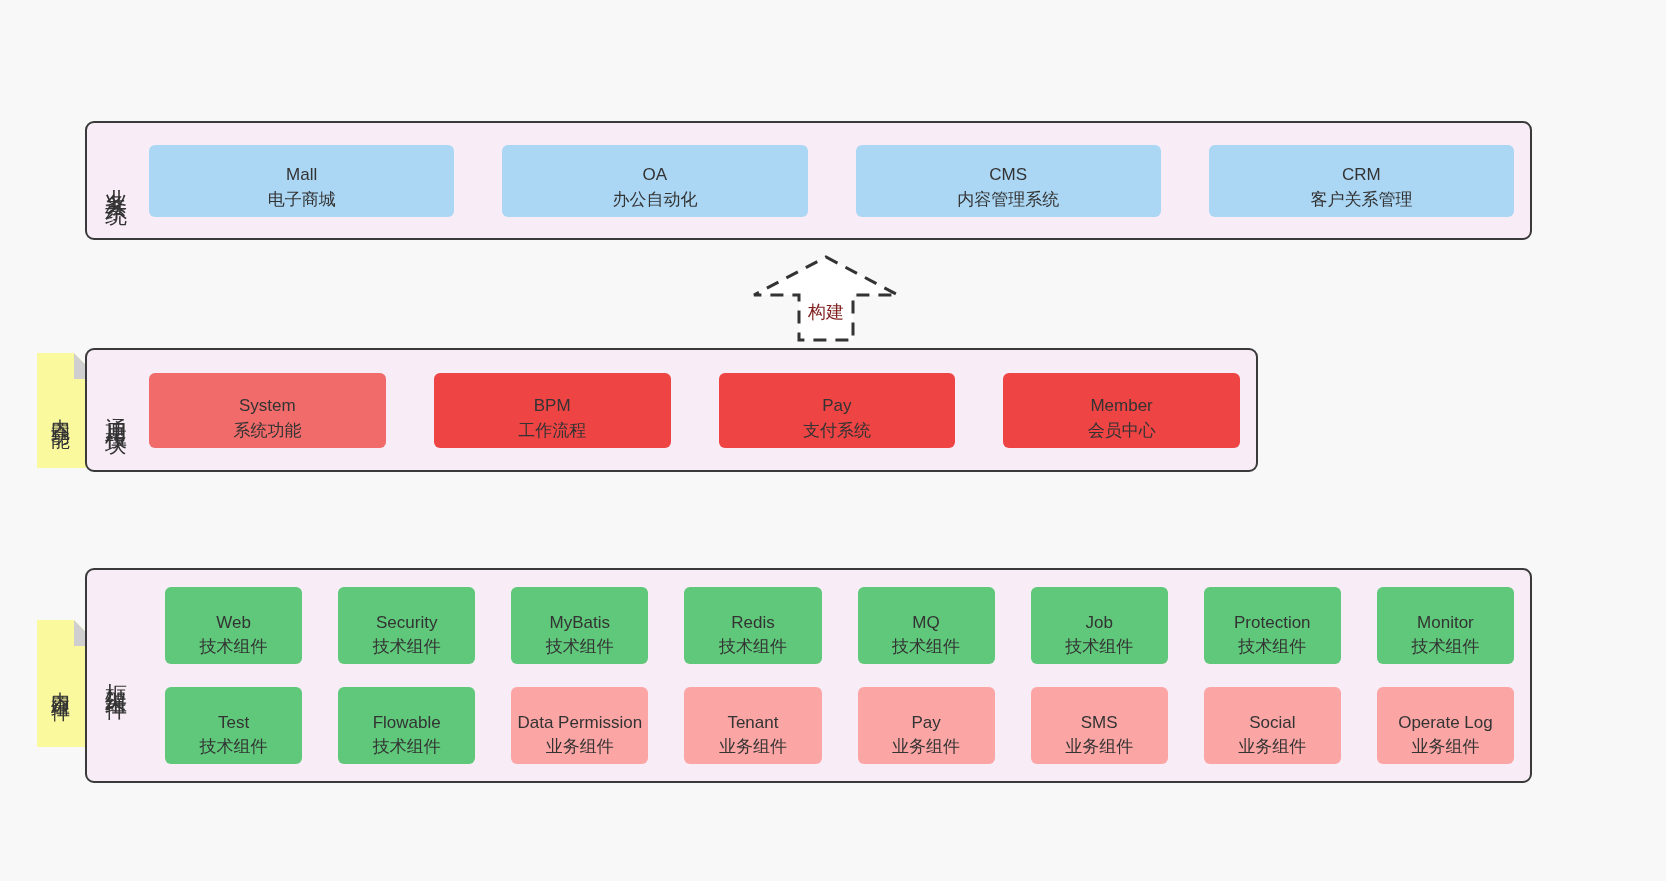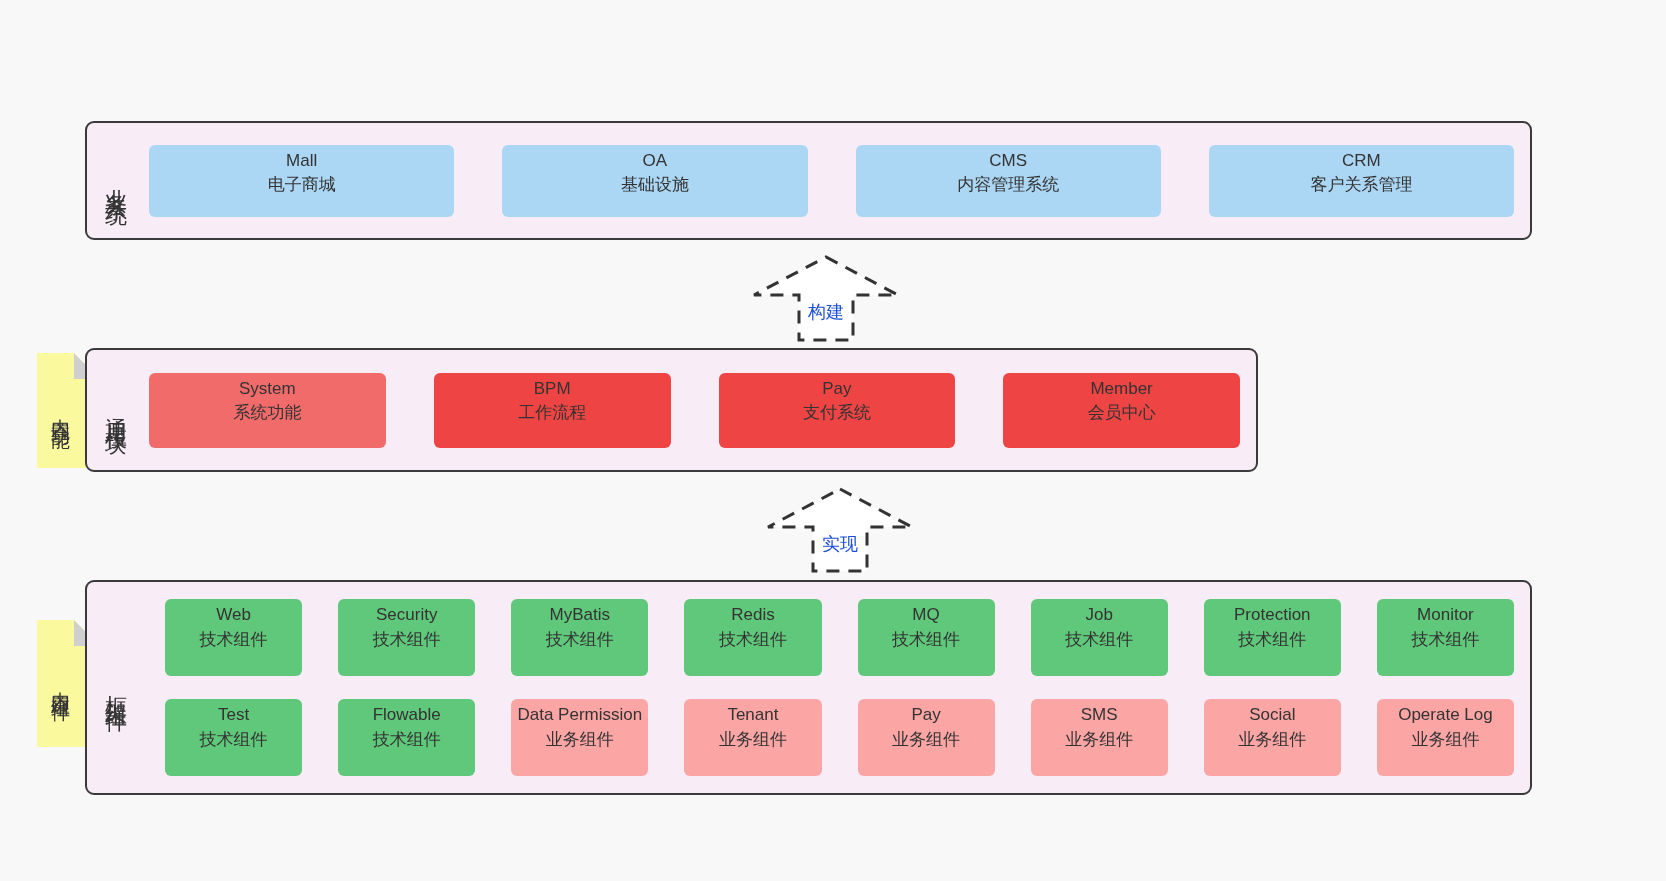--- a/index.html
+++ b/index.html
@@ -43,21 +43,21 @@
     align-items: center;
     gap: 48px;
     padding: 0 16px 0 4px;
   }
   .box {
     flex: 1;
     border-radius: 6px;
     display: flex;
     flex-direction: column;
     align-items: center;
-    justify-content: flex-start;
+    justify-content: flex-end;
     text-align: center;
     font-size: 17px;
     line-height: 1.45;
     padding: 4px 6px;
   }
   .box .box-name { white-space: normal; }
   .blue  { background: #abd7f5; height: 72px; }
   .red   { background: #f16b6b; height: 75px; }
   .pink  { background: #ef4444; height: 75px; }
   .green       { background: #5fc87a; }
@@ -112,40 +112,40 @@
     z-index: 0;
   }
   .arrow svg { display: block; }
   .arrow-label {
     position: absolute;
     left: 50%;
     top: 46px;
     transform: translateX(-50%);
     background: #ffffff;
     font-size: 18px;
-    color: #1d4ed8;
+    color: #7f1d1d;
     padding: 0 2px;
     white-space: nowrap;
   }
 </style>
 </head>
 <body>
 
 <div class="canvas">
 
   <div class="section" style="left:85px; top:121px; width:1447px; height:119px;">
     <div class="section-label">业务系统</div>
     <div class="boxes">
       <div class="box blue">
         <div class="box-name">Mall</div>
         <div class="box-desc">电子商城</div>
       </div>
       <div class="box blue">
         <div class="box-name">OA</div>
-        <div class="box-desc">基础设施</div>
+        <div class="box-desc">办公自动化</div>
       </div>
       <div class="box blue">
         <div class="box-name">CMS</div>
         <div class="box-desc">内容管理系统</div>
       </div>
       <div class="box blue">
         <div class="box-name">CRM</div>
         <div class="box-desc">客户关系管理</div>
       </div>
     </div>
@@ -178,33 +178,27 @@
         <div class="box-name">Pay</div>
         <div class="box-desc">支付系统</div>
       </div>
       <div class="box pink">
         <div class="box-name">Member</div>
         <div class="box-desc">会员中心</div>
       </div>
     </div>
   </div>
 
-  <div class="arrow" style="left:765px; top:486px; width:150px; height:88px;">
-    <svg width="150" height="88" viewBox="0 0 150 88">
-      <polygon points="75,3 147,41 102,41 102,85 48,85 48,41 3,41" fill="#ffffff" stroke="#333333" stroke-width="3" stroke-dasharray="13 9" stroke-linejoin="miter"></polygon>
-    </svg>
-    <div class="arrow-label">实现</div>
-  </div>
 
   <div class="sticky" style="left:37px; top:620px; width:63px; height:127px;">
     <div class="fold"></div>
     <div class="sticky-text">内置组件</div>
   </div>
 
-  <div class="section" style="left:85px; top:580px; width:1447px; height:215px;gap:16px;">
+  <div class="section" style="left:85px; top:568px; width:1447px; height:215px;gap:16px;">
     <div class="section-label">框架组件</div>
     <div class="rows">
       <div class="row">
         <div class="box green">
           <div class="box-name">Web</div>
           <div class="box-desc">技术组件</div>
         </div>
         <div class="box green">
           <div class="box-name">Security</div>
           <div class="box-desc">技术组件</div>

